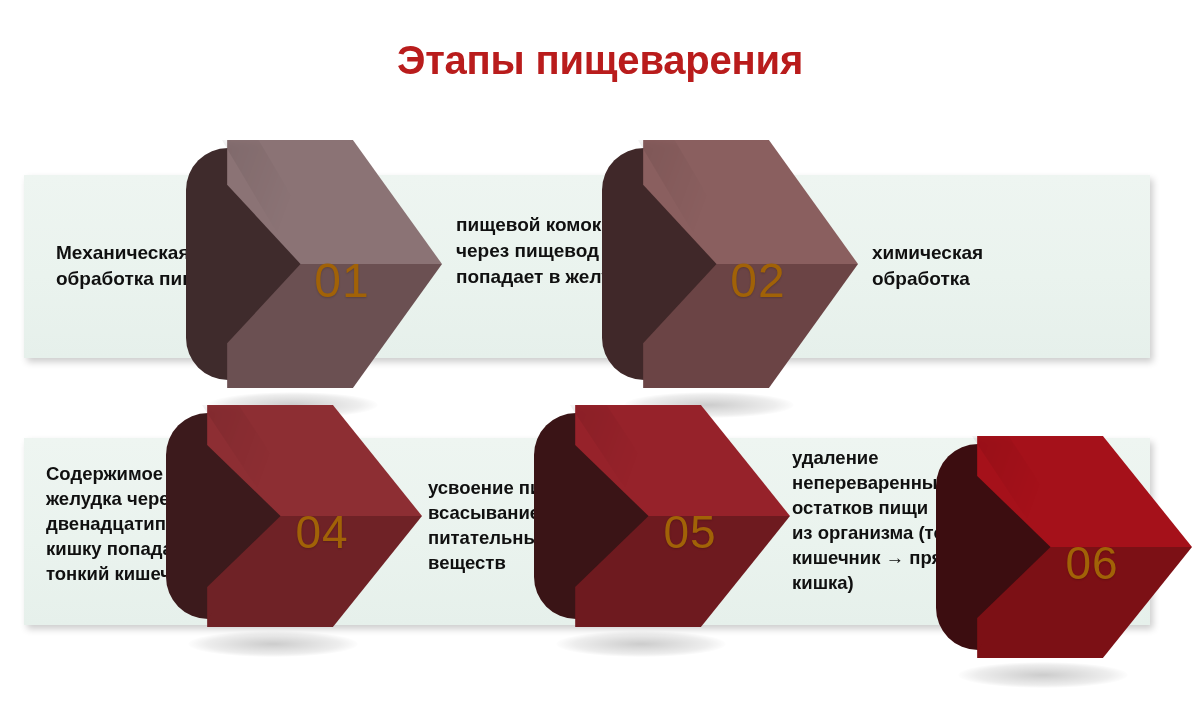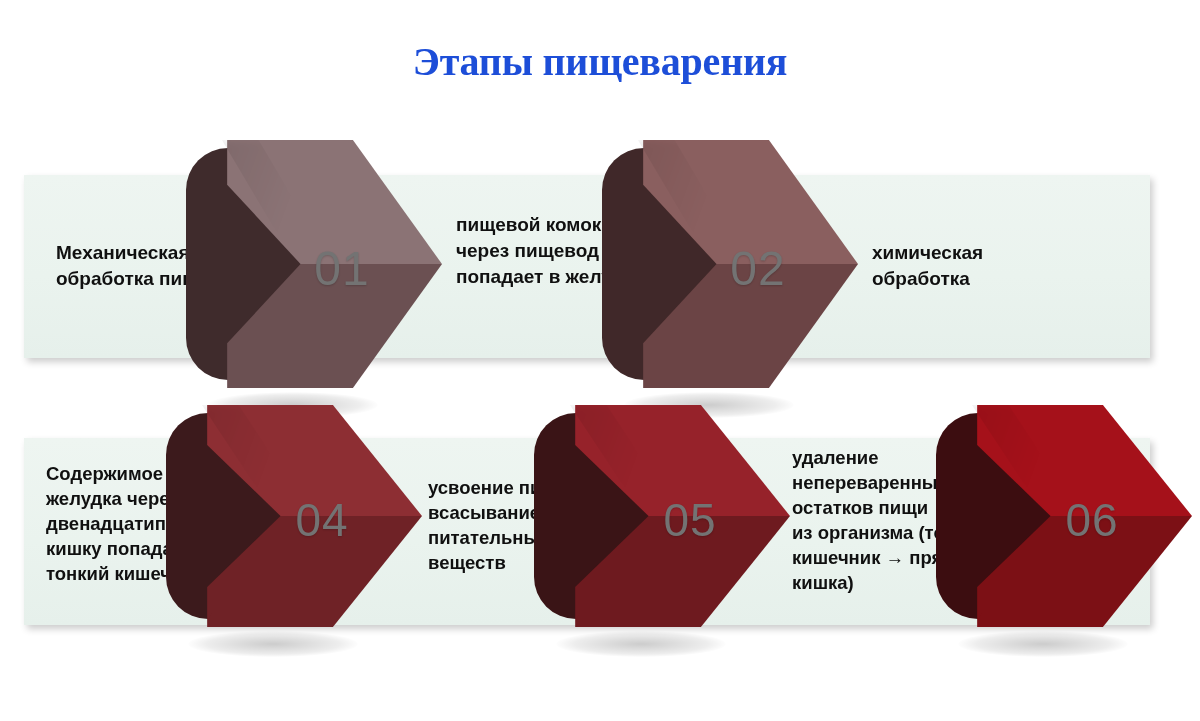--- a/index.html
+++ b/index.html
@@ -83,23 +83,23 @@
     position:absolute;
     left:0;top:0;width:100%;height:100%;
     pointer-events:none;
     background:linear-gradient(110deg,rgba(0,0,0,.22) 0%,rgba(0,0,0,0) 38%);
     clip-path:polygon(16% 0%, 30% 0%, 58% 50%, 30% 100%, 16% 100%, 44% 50%);
     filter:blur(4px);
     opacity:.55;
   }
   .chev .num{
     position:absolute;
-    left:0;top:4px;width:100%;height:100%;
+    left:0;top:16px;width:100%;height:100%;
     display:flex;align-items:center;justify-content:center;
-    color:#737373;
+    color:#a16207;
     font-size:48px;
     font-weight:300;
     letter-spacing:1px;
     padding-left:62px;
     box-sizing:border-box;
     text-shadow:0 1px 2px rgba(0,0,0,.18);
   }
   #row-2 .chev .num{font-size:46px;}
 
   
@@ -121,26 +121,26 @@
   #txt-4{left:46px; top:56px;  width:250px;}
   #txt-5{left:428px;top:70px;  width:220px;}
   #txt-6{left:792px;top:40px;  width:250px;}
 
   
   #chev-1{left:180px;}
   #chev-2{left:596px;}
   #chev-3{left:930px;}
   #chev-4{left:160px;}
   #chev-5{left:528px;}
-  #chev-6{left:930px;}
+  #chev-6{left:930px;margin-top:31px;}
 </style>
 </head>
 <body style="background: rgb(255, 255, 255);">
 
-<div id="title" style="color: #1d4ed8; font-family: Liberation Serif, serif;">Этапы пищеварения</div>
+<div id="title" style="color: #b91c1c;">Этапы пищеварения</div>
 
 <div class="row" id="row-1">
 
   <div class="band" id="band-1"></div>
 
   <div class="step-text" id="txt-1">Механическая
 обработка пищи</div>
 
   <div class="step-text" id="txt-2">пищевой комок
 через пищевод

